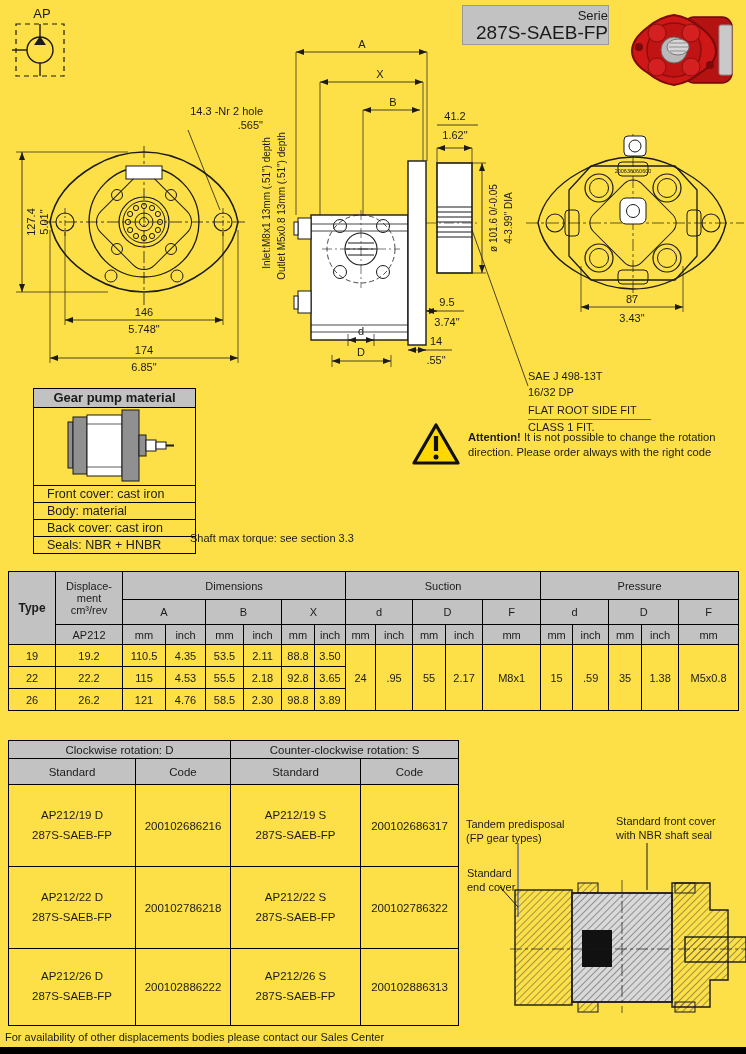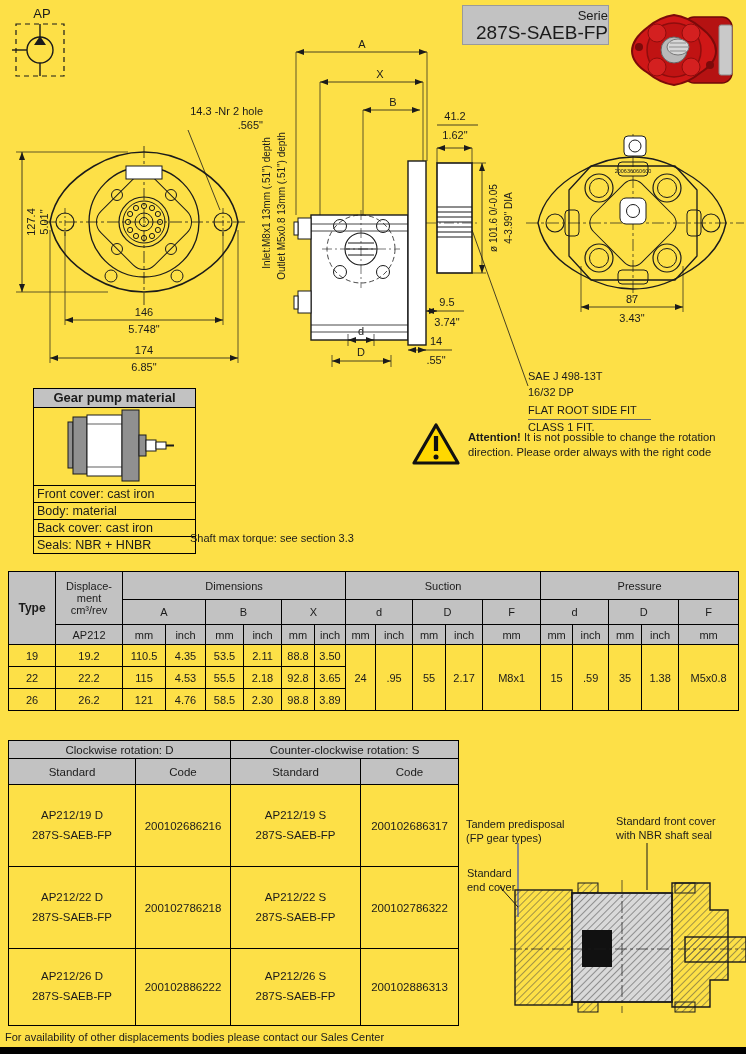--- a/index.html
+++ b/index.html
@@ -15,21 +15,21 @@
   .serie-name{font-size:19px;line-height:20px;}
   
   .note{font-size:11px;line-height:14px;}
   .note-c{text-align:right;}
   
   .mat-box{left:8px;top:388px;width:163px;margin-left:25px;}
   .mat-title{border:1px solid #000;background:#c2c2c2;height:18px;line-height:18px;
              text-align:center;font-weight:bold;font-size:13px;}
   .mat-draw{border:1px solid #000;border-top:none;height:77px;}
   .mat-row{border:1px solid #000;border-top:none;height:16px;line-height:16px;
-           font-size:12.5px;padding-left:3px;}
+           font-size:12.5px;padding-left:13px;}
   
   table{border-collapse:collapse;table-layout:fixed;}
   td{border:1px solid #000;text-align:center;vertical-align:middle;padding:0;
      font-weight:normal;overflow:hidden;}
   .hdr td{background:#c2c2c2;}
   #dimtable{font-size:11px;}
   #dimtable .b{font-weight:bold;font-size:12px;}
   #rottable{font-size:11.5px;}
   #rottable .std{line-height:1.7;}
   .sae div{font-size:11px;line-height:15.5px;}

